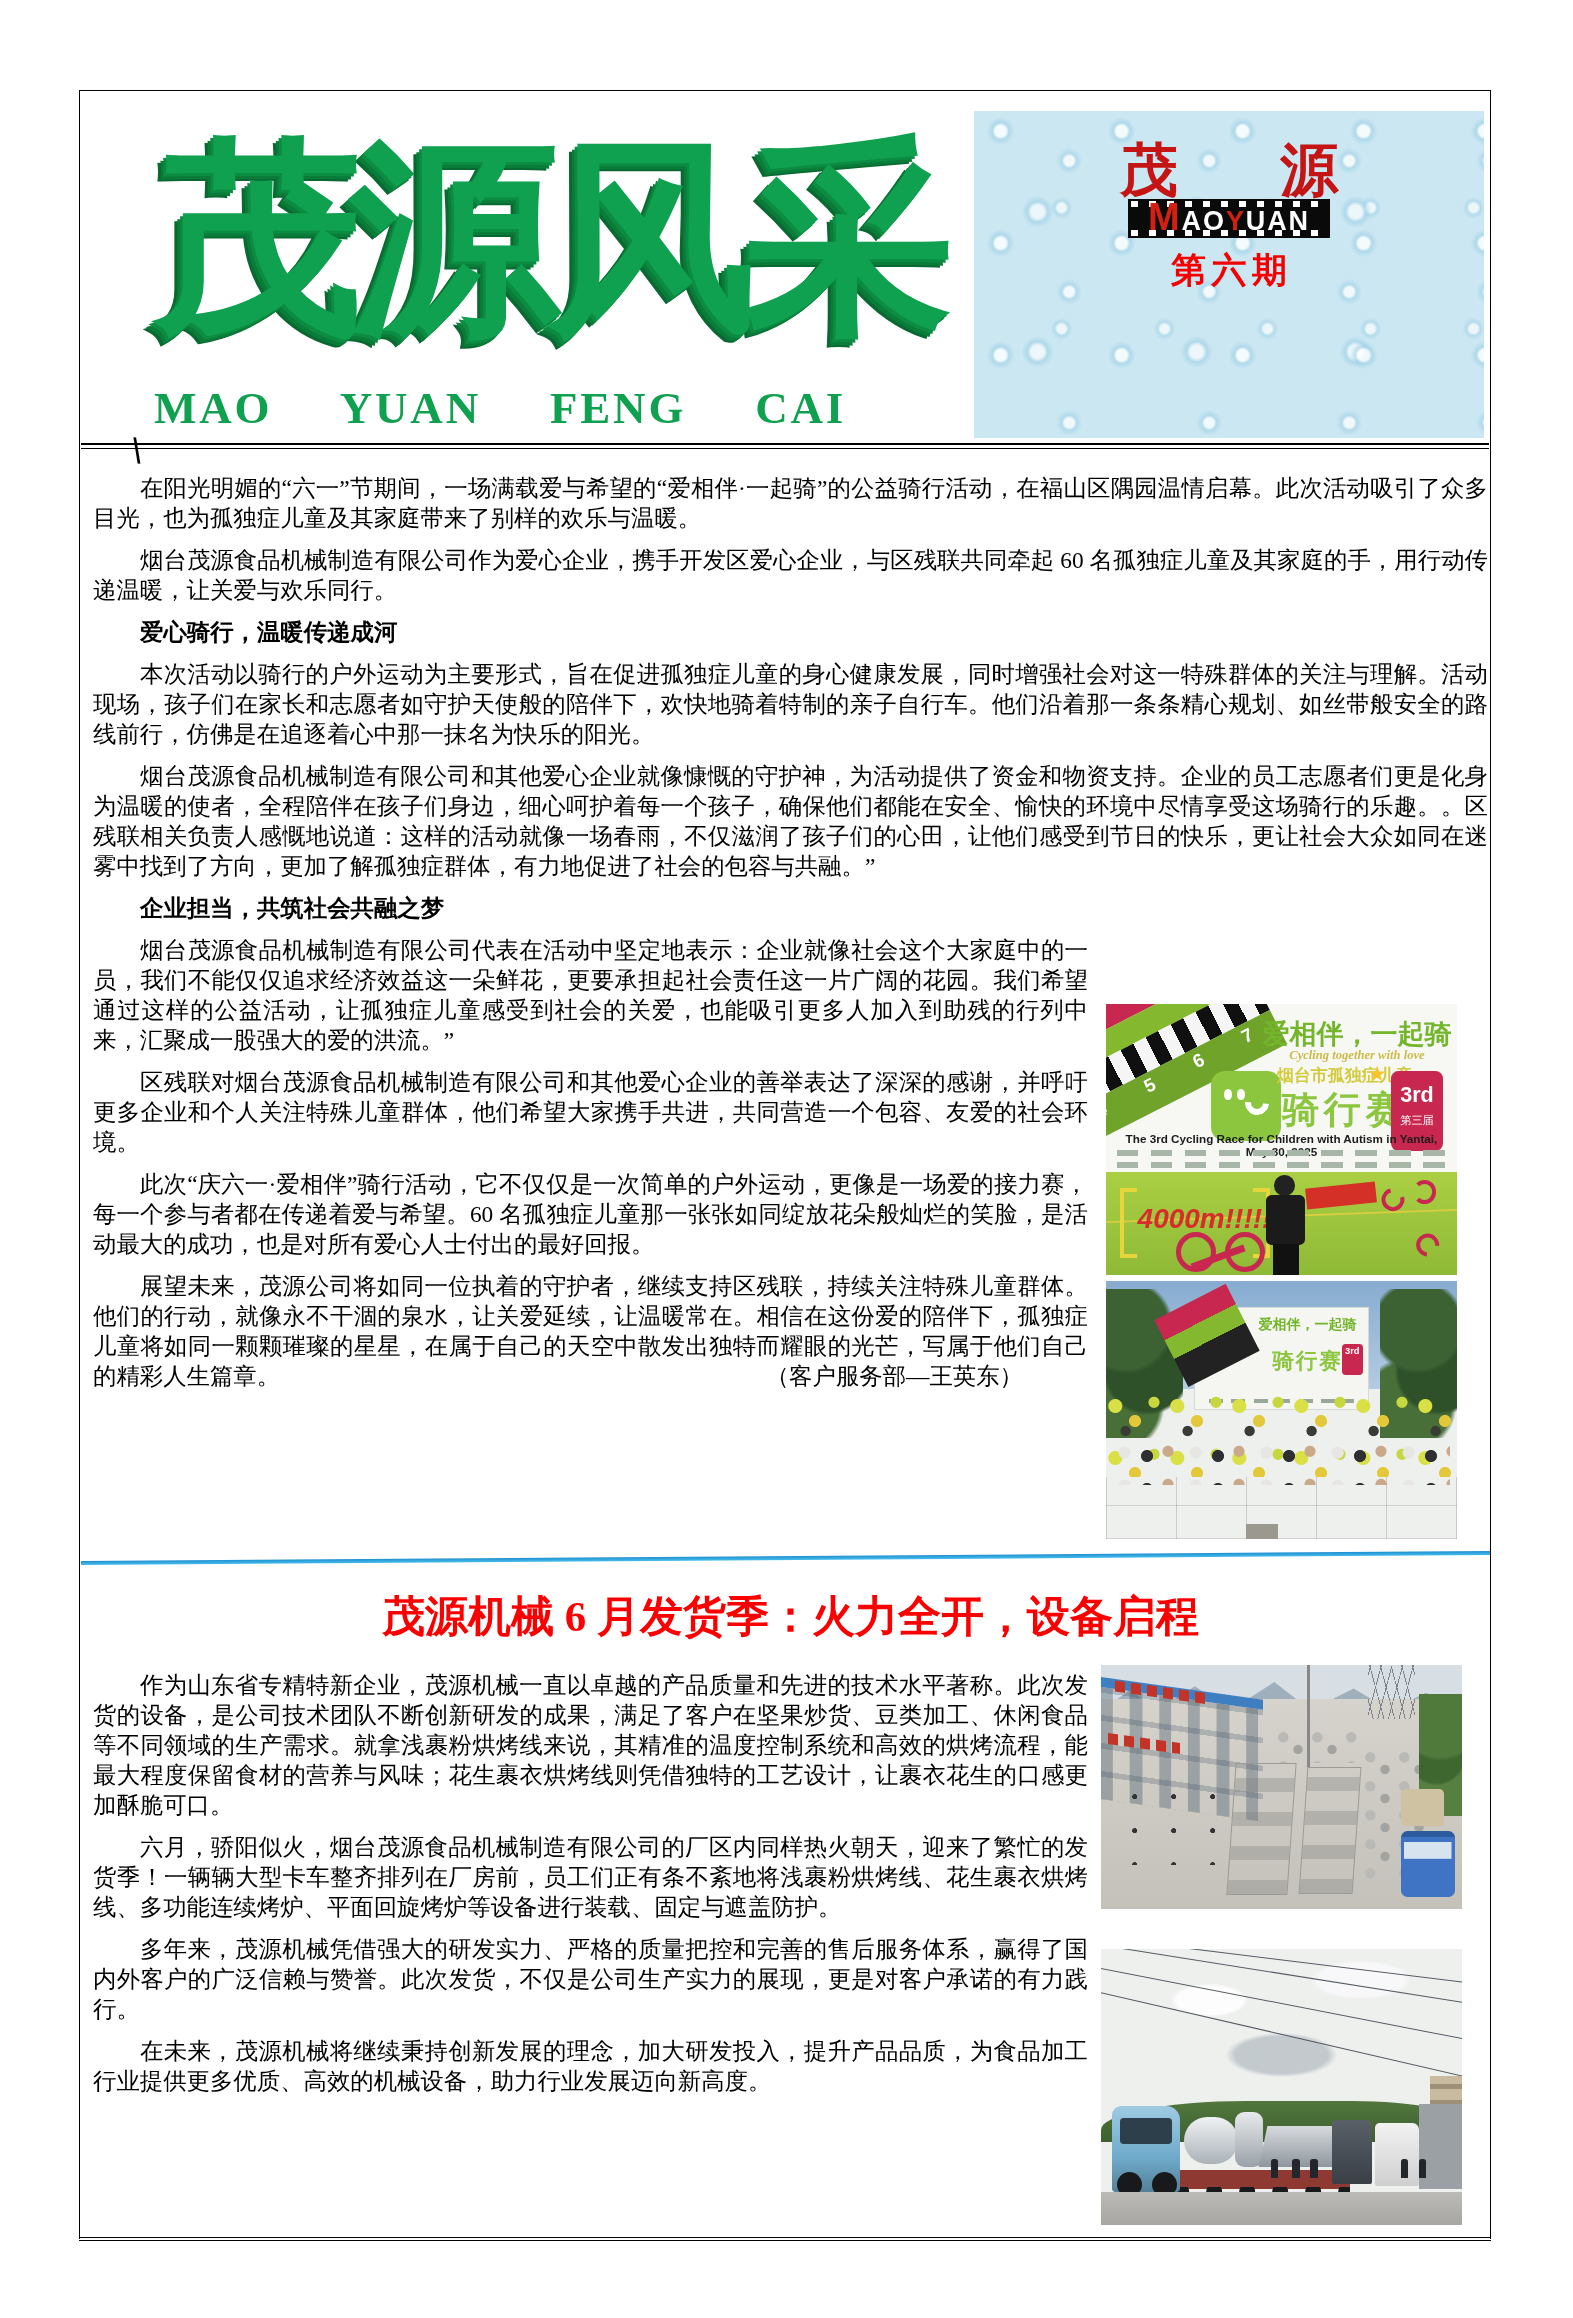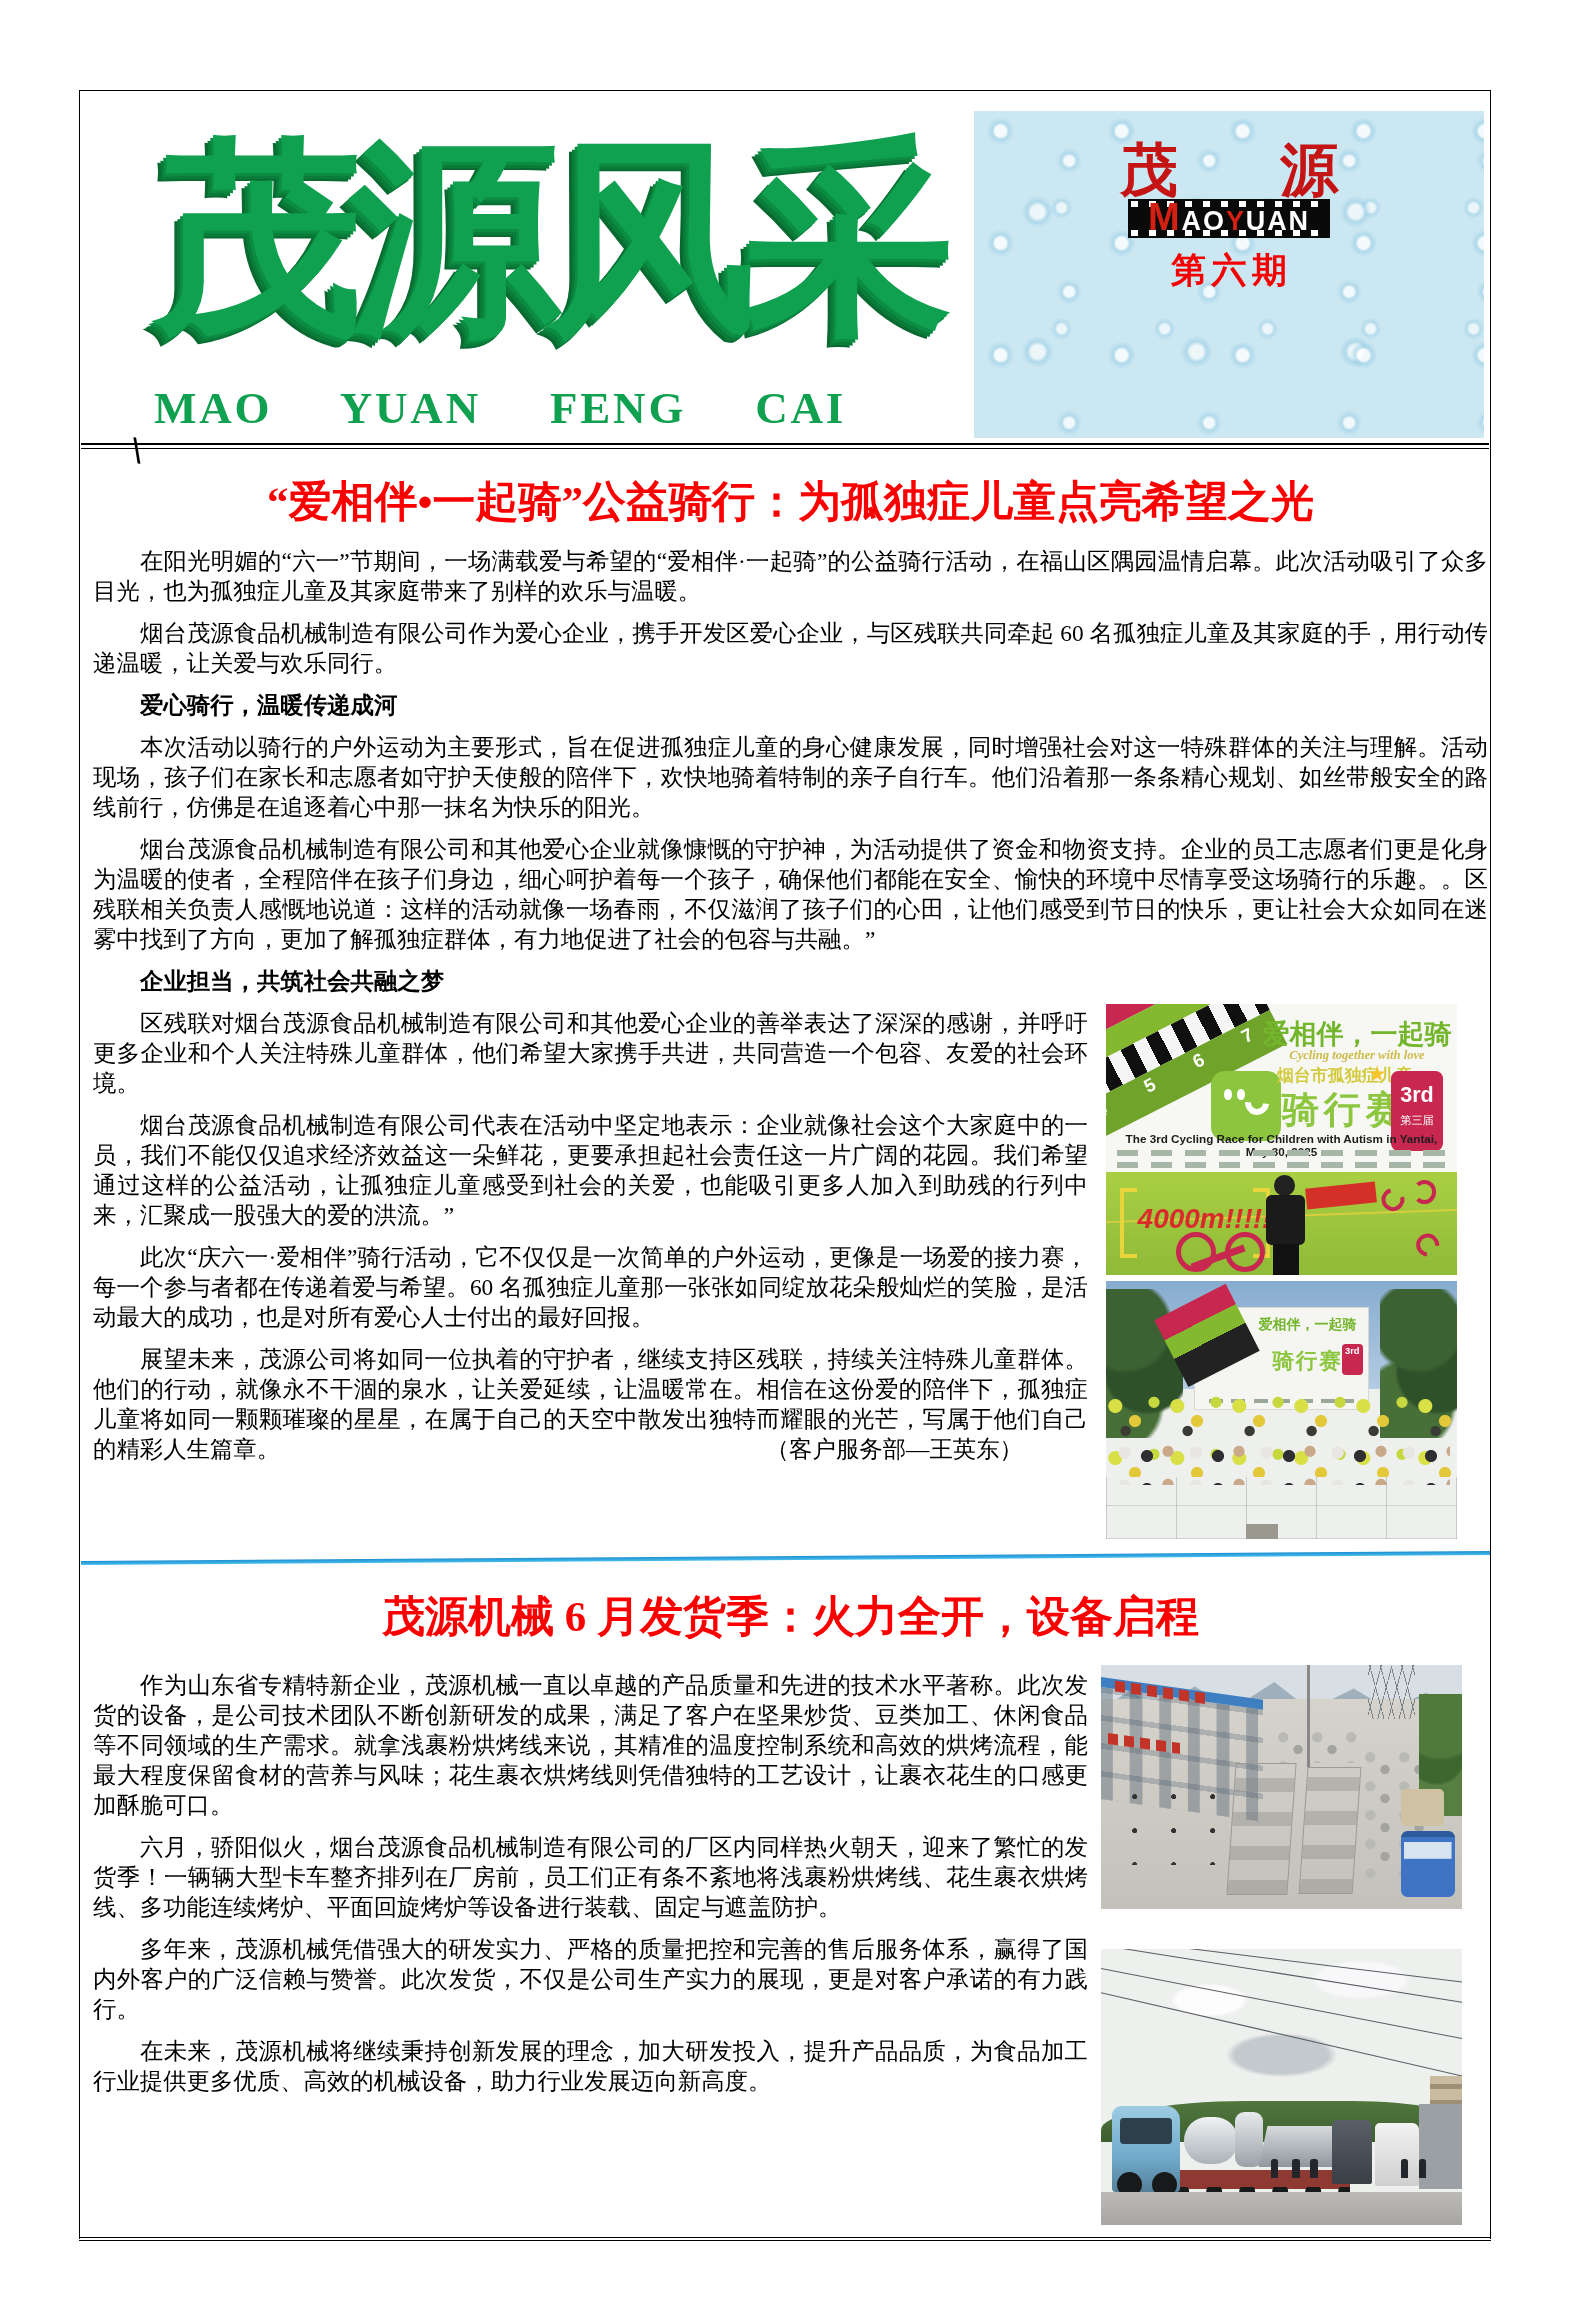--- a/index.html
+++ b/index.html
@@ -234,29 +234,28 @@
     <div class="strip-holes bot"></div>
     <div class="strip-text"><span class="red bigm">M</span><span>AO</span><span class="red">Y</span><span>UAN</span></div>
   </div>
   <div class="issue">第六期</div>
 </div>
 
 <div class="header-rule"></div>
 <div class="stray">\</div>
 
 <div class="article" id="article1">
-  <div class="headline">“爱相伴•一起骑”公益骑行：为孤独症儿童点亮希望之光</div>
   <div class="para">在阳光明媚的“六一”节期间，一场满载爱与希望的“爱相伴·一起骑”的公益骑行活动，在福山区隅园温情启幕。此次活动吸引了众多目光，也为孤独症儿童及其家庭带来了别样的欢乐与温暖。</div>
   <div class="para">烟台茂源食品机械制造有限公司作为爱心企业，携手开发区爱心企业，与区残联共同牵起 60 名孤独症儿童及其家庭的手，用行动传递温暖，让关爱与欢乐同行。</div>
   <div class="subhead">爱心骑行，温暖传递成河</div>
   <div class="para">本次活动以骑行的户外运动为主要形式，旨在促进孤独症儿童的身心健康发展，同时增强社会对这一特殊群体的关注与理解。活动现场，孩子们在家长和志愿者如守护天使般的陪伴下，欢快地骑着特制的亲子自行车。他们沿着那一条条精心规划、如丝带般安全的路线前行，仿佛是在追逐着心中那一抹名为快乐的阳光。</div>
   <div class="para">烟台茂源食品机械制造有限公司和其他爱心企业就像慷慨的守护神，为活动提供了资金和物资支持。企业的员工志愿者们更是化身为温暖的使者，全程陪伴在孩子们身边，细心呵护着每一个孩子，确保他们都能在安全、愉快的环境中尽情享受这场骑行的乐趣。。区残联相关负责人感慨地说道：这样的活动就像一场春雨，不仅滋润了孩子们的心田，让他们感受到节日的快乐，更让社会大众如同在迷雾中找到了方向，更加了解孤独症群体，有力地促进了社会的包容与共融。”</div>
   <div class="subhead">企业担当，共筑社会共融之梦</div>
+  <div class="para narrow">烟台茂源食品机械制造有限公司代表在活动中坚定地表示：企业就像社会这个大家庭中的一员，我们不能仅仅追求经济效益这一朵鲜花，更要承担起社会责任这一片广阔的花园。我们希望通过这样的公益活动，让孤独症儿童感受到社会的关爱，也能吸引更多人加入到助残的行列中来，汇聚成一股强大的爱的洪流。”</div>
   <div class="para narrow">区残联对烟台茂源食品机械制造有限公司和其他爱心企业的善举表达了深深的感谢，并呼吁更多企业和个人关注特殊儿童群体，他们希望大家携手共进，共同营造一个包容、友爱的社会环境。</div>
-  <div class="para narrow">烟台茂源食品机械制造有限公司代表在活动中坚定地表示：企业就像社会这个大家庭中的一员，我们不能仅仅追求经济效益这一朵鲜花，更要承担起社会责任这一片广阔的花园。我们希望通过这样的公益活动，让孤独症儿童感受到社会的关爱，也能吸引更多人加入到助残的行列中来，汇聚成一股强大的爱的洪流。”</div>
   <div class="para narrow">此次“庆六一·爱相伴”骑行活动，它不仅仅是一次简单的户外运动，更像是一场爱的接力赛，每一个参与者都在传递着爱与希望。60 名孤独症儿童那一张张如同绽放花朵般灿烂的笑脸，是活动最大的成功，也是对所有爱心人士付出的最好回报。</div>
   <div class="para narrow">展望未来，茂源公司将如同一位执着的守护者，继续支持区残联，持续关注特殊儿童群体。他们的行动，就像永不干涸的泉水，让关爱延续，让温暖常在。相信在这份爱的陪伴下，孤独症儿童将如同一颗颗璀璨的星星，在属于自己的天空中散发出独特而耀眼的光芒，写属于他们自己的精彩人生篇章。</div>
   <div class="sig1">（客户服务部—王英东）</div>
 </div>
 
 <div class="divider"></div>
 
 <div class="article" id="article2">
   <div class="headline">茂源机械 6 月发货季：火力全开，设备启程</div>
   <div class="para narrow">作为山东省专精特新企业，茂源机械一直以卓越的产品质量和先进的技术水平著称。此次发货的设备，是公司技术团队不断创新研发的成果，满足了客户在坚果炒货、豆类加工、休闲食品等不同领域的生产需求。就拿浅裹粉烘烤线来说，其精准的温度控制系统和高效的烘烤流程，能最大程度保留食材的营养与风味；花生裹衣烘烤线则凭借独特的工艺设计，让裹衣花生的口感更加酥脆可口。</div>

